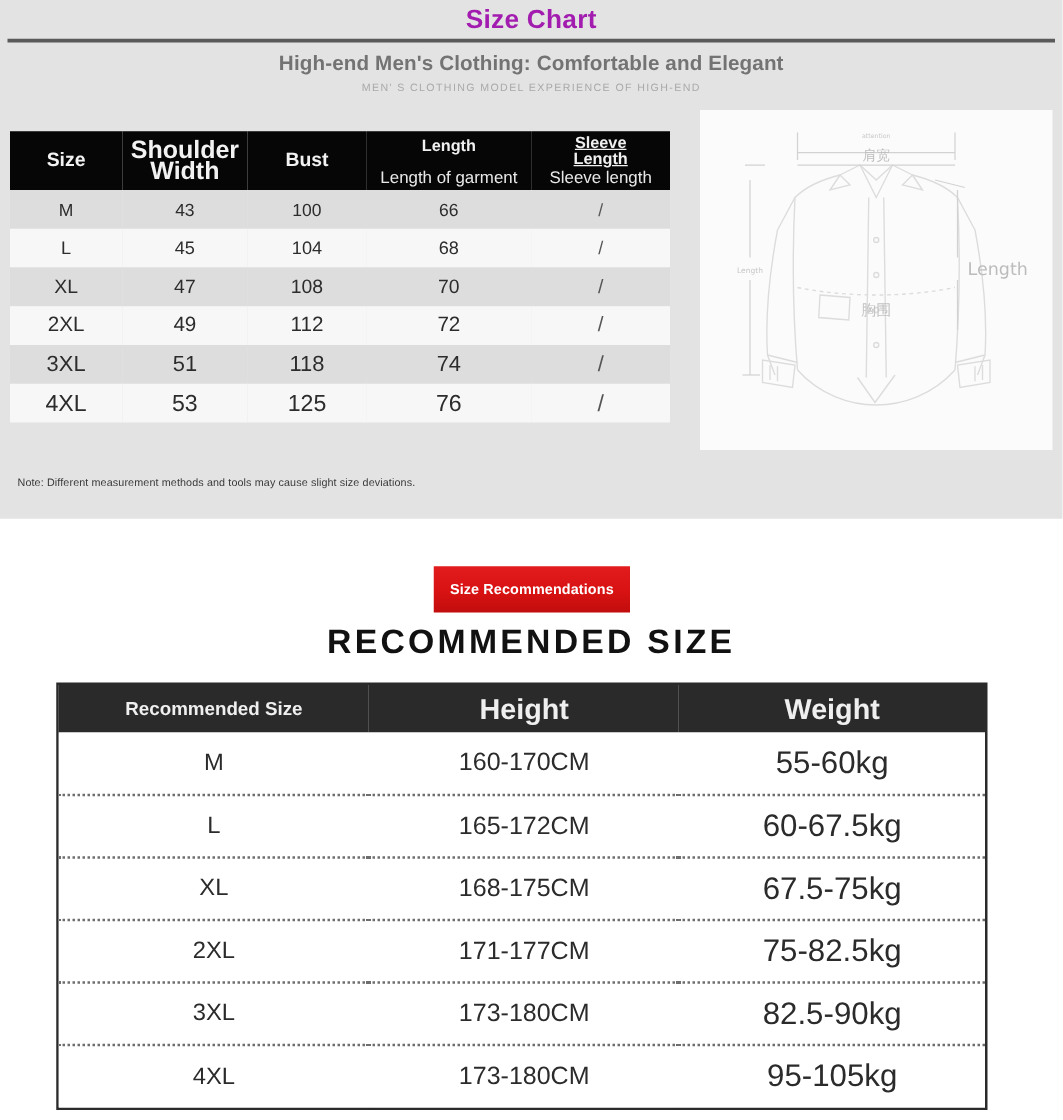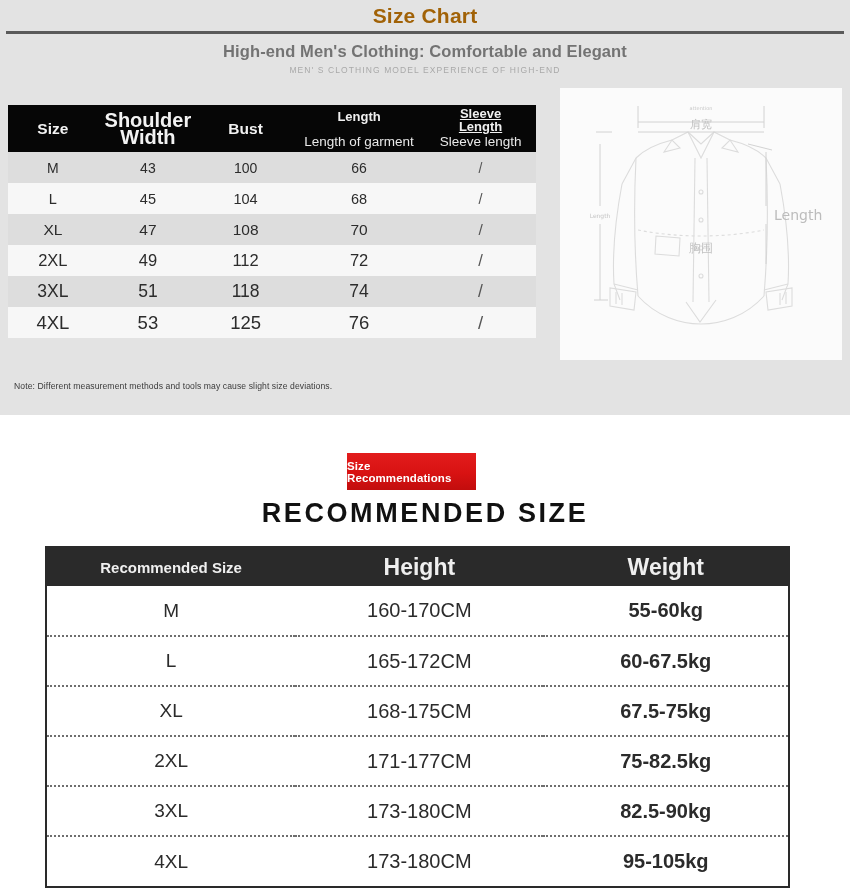--- a/index.html
+++ b/index.html
@@ -20,21 +20,21 @@
   }
   .title-bar {
     position: absolute;
     left: 0; top: 0;
     width: 850px; height: 32px;
     display: flex; align-items: center; justify-content: center;
   }
   .chart-title {
     font-size: 21px;
     font-weight: bold;
-    color: #a16207;
+    color: #a21caf;
     letter-spacing: 0.2px;
   }
   .title-divider {
     position: absolute;
     left: 6px; top: 31px;
     width: 838px; height: 3px;
     background: #5a5a5a;
   }
   .subtitle-wrap {
     position: absolute;
@@ -158,21 +158,21 @@
   .note-b {
     font-size: 9.4px;
     color: #8e8e8e;
     letter-spacing: 0.1px;
   }
 
   
   .rec-badge {
     position: absolute;
     left: 347px; top: 453px;
-    width: 129px; height: 37px;
+    width: 157px; height: 37px;
     background: linear-gradient(180deg, #e21c1c 0%, #d81212 55%, #c20d0d 100%);
     display: flex; align-items: center; justify-content: center;
   }
   .rec-badge span {
     color: #ffffff;
     font-size: 11.5px;
     font-weight: bold;
     letter-spacing: 0.1px;
   }
   .rec-heading {
@@ -218,21 +218,21 @@
     vertical-align: middle;
     color: #2b2b2b;
     padding: 0;
     background: #ffffff;
   }
   .rec-table tbody tr:not(:last-child) td {
     border-bottom: 2px dotted #6e6e6e;
   }
   .td-size   { font-size: 19px; color: #3a3a3a; }
   .td-height { font-size: 20px; color: #3a3a3a; }
-  .td-weight { font-size: 20px; font-weight: bold; color: #1c1c1c; }
+  .td-weight { font-size: 25px; font-weight: normal; color: #1c1c1c; }
 </style>
 </head>
 <body>
 
 <div class="top-section">
 
   <div class="title-bar">
     <div class="chart-title">Size Chart</div>
   </div>
   <div class="title-divider"></div>

